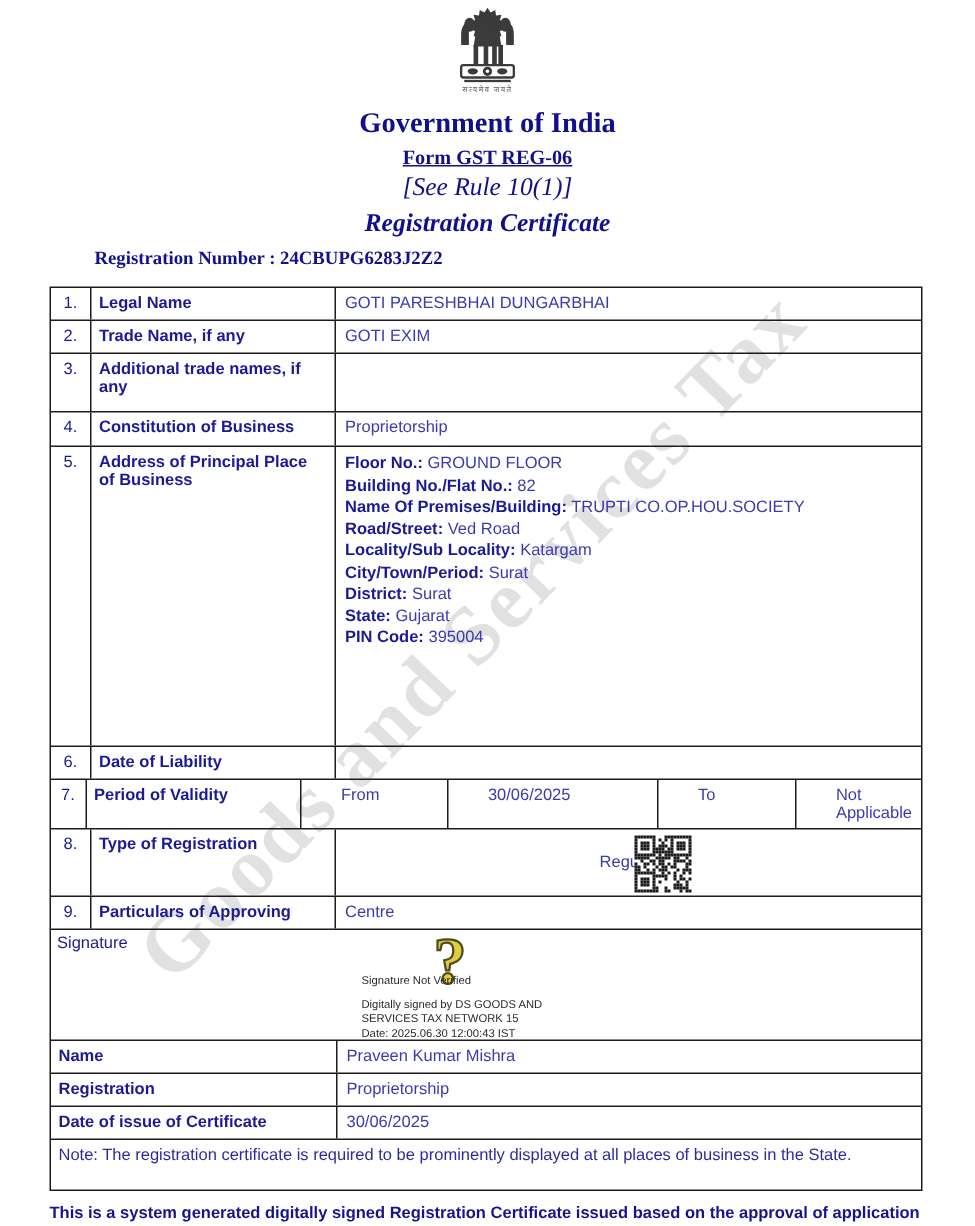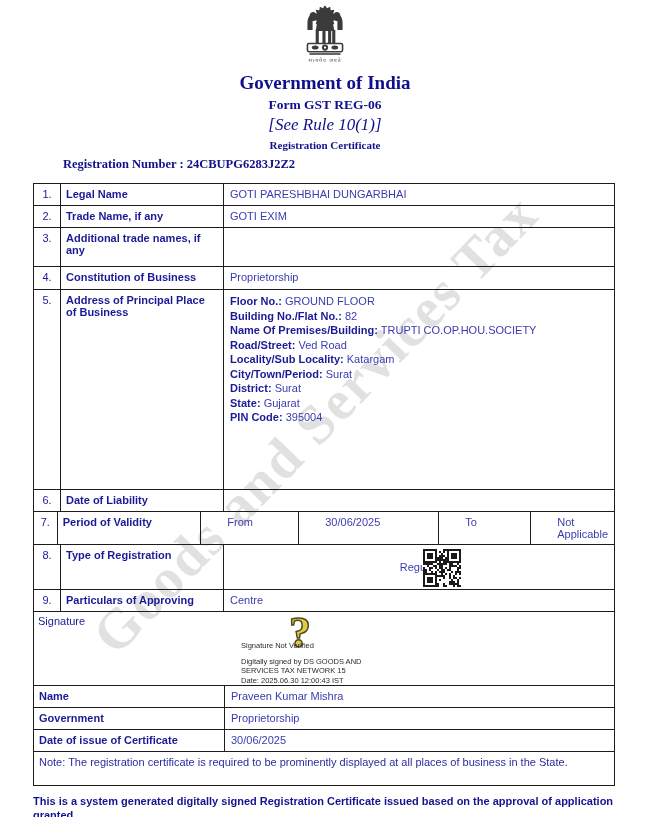--- a/index.html
+++ b/index.html
@@ -31,23 +31,23 @@
     white-space:nowrap;
     z-index:0;pointer-events:none;
   }
 
   
   .hdr{position:relative;z-index:1;text-align:center;color:var(--navy);
        font-family:"Liberation Serif",serif;}
   .emblem-wrap{padding-top:4px;line-height:0;}
   .motto{font-size:5px;color:#555;letter-spacing:1px;line-height:6px;}
   .gov{font-size:19px;font-weight:bold;margin-top:8px;}
-  .form{font-size:13.5px;font-weight:bold;margin-top:3px;}
+  .form{font-size:13.5px;font-weight:bold;margin-top:3px;text-decoration:underline;}
   .rule{font-size:17px;font-style:italic;margin-top:2px;}
-  .certt{font-size:11px;font-weight:bold;margin-top:4px;}
+  .certt{font-size:17px;font-weight:bold;margin-top:4px;font-style:italic;}
   .regno{font-size:12.5px;font-weight:bold;text-align:left;margin:6px 0 0 63px;}
 
   
   .tbl{
     position:relative;z-index:1;
     margin:11px 0 0 33px;width:582px;
     border:1px solid var(--border);
     font-size:11px;
   }
   .row{display:flex;border-top:1px solid var(--border);}
@@ -593,21 +593,21 @@
         <div class="s4">Date: 2025.06.30 12:00:43 IST</div>
       </div>
     </div>
 
     <div class="row h22">
       <div class="b-label">Name</div>
       <div class="b-val">Praveen Kumar Mishra</div>
     </div>
 
     <div class="row h22">
-      <div class="b-label">Government</div>
+      <div class="b-label">Registration</div>
       <div class="b-val">Proprietorship</div>
     </div>
 
 
     <div class="row h22">
       <div class="b-label">Date of issue of Certificate</div>
       <div class="b-val">30/06/2025</div>
     </div>
 
     <div class="noterow">Note: The registration certificate is required to be prominently displayed at all places of business in the State.</div>

